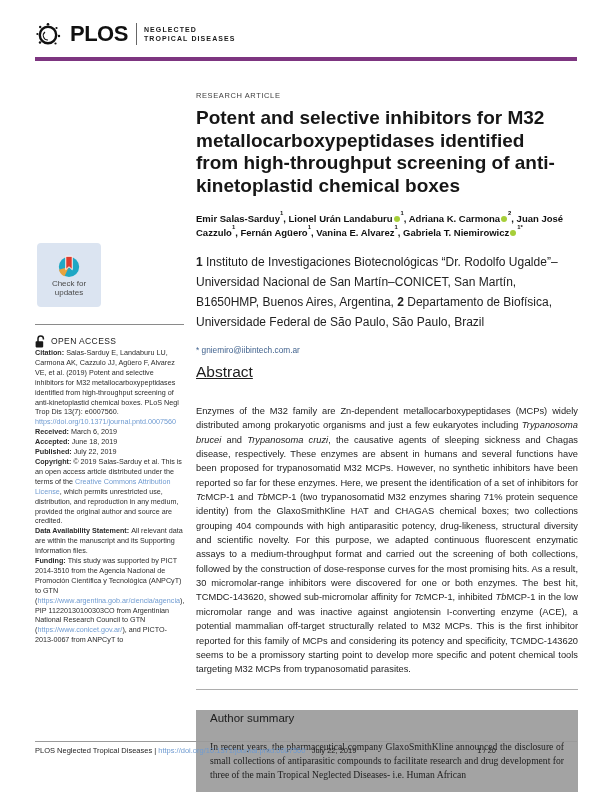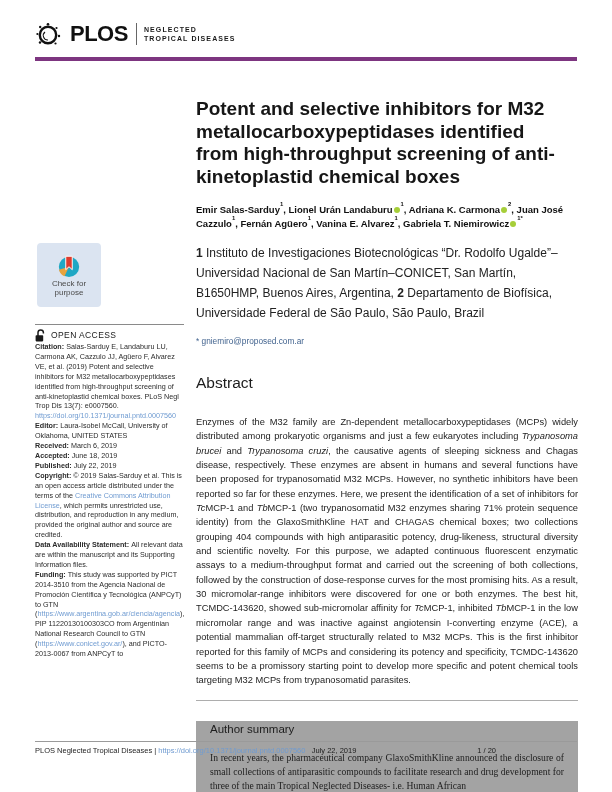--- a/index.html
+++ b/index.html
@@ -12,39 +12,39 @@
   .logo-divider{width:1px;height:22px;background:#666;margin:0 7px 0 8px;}
   .journal-name{font-size:7px;font-weight:bold;letter-spacing:1.1px;color:#1a1a1a;line-height:9px;}
   .header-rule{position:absolute;left:35px;top:57px;width:542px;height:4px;background:#7d3580;}
 
   
   .sidebar{position:absolute;left:35px;top:243px;width:149px;font-size:7.2px;line-height:9.9px;color:#2b2b2b;}
   .badge{width:64px;height:64px;background:#dbe4f1;border-radius:4px;margin-left:2px;
          display:flex;flex-direction:column;align-items:center;justify-content:center;cursor:pointer;}
   .badge-text{font-size:8px;color:#4a4a4a;line-height:9.5px;}
   .sb-divider{border:none;border-top:1px solid #8a8a8a;margin:17px 0 0 0;width:149px;}
-  .open-access{display:flex;align-items:center;margin-top:4px;}
+  .open-access{display:flex;align-items:center;margin-top:10px;}
   .open-access-label{font-size:8.5px;letter-spacing:0.4px;color:#1a1a1a;margin-left:5px;}
   .sb-entry{margin:0 0 0 0;}
   .seg-b{font-weight:bold;}
   .seg-i{font-style:italic;}
   .seg-link{color:#6f9bd1;cursor:pointer;}
   .sidebar .seg-link{color:#6f9bd1;}
   sup{font-size:0.62em;line-height:0;position:relative;top:-0.45em;}
 
   
   .main{position:absolute;left:196px;top:91px;width:382px;}
   .kicker{font-size:7.5px;letter-spacing:0.6px;color:#3d3d3d;}
   .title{font-size:19px;line-height:22.5px;color:#161616;margin-top:7px;width:375px;font-weight:700;}
   .authors{font-size:9.5px;font-weight:bold;line-height:13.5px;margin-top:15px;color:#111;}
   .orcid-dot{display:inline-block;width:6px;height:6px;border-radius:50%;background:#a6ce39;margin:0 1px;cursor:pointer;}
   .affiliations{font-size:12px;line-height:20px;margin-top:13px;color:#222;}
   .email{font-size:8.3px;margin-top:13px;}
   .email .seg-link{color:#43648f;}
-  .abstract-heading{font-size:15.5px;color:#1d1d1d;margin-top:28px;font-weight:400;}
+  .abstract-heading{font-size:15.5px;color:#1d1d1d;margin-top:8px;font-weight:400;text-decoration:underline;}
   .abstract-body{font-size:9.3px;line-height:14.35px;text-align:justify;margin-top:23px;color:#1d1d1d;}
   .abs-rule{border:none;border-top:1px solid #adadad;margin:12px 0 0 0;}
   .summary-box{background:#a3a3a3;margin-top:20px;padding:2px 14px 12px 14px;}
   .summary-heading{font-size:11.5px;color:#1d1d1d;font-weight:400;}
   .summary-body{font-family:"Liberation Serif",serif;font-size:9.6px;line-height:14px;
                 text-align:justify;margin-top:16px;color:#1d1d1d;}
 
   
   .footer-rule{position:absolute;left:35px;top:741px;width:542px;height:1px;background:#9a9a9a;}
   .footer{position:absolute;left:35px;top:746px;width:461px;display:flex;justify-content:space-between;
@@ -78,48 +78,48 @@
   <div class="header-rule"></div>
 
   <div class="sidebar">
     <div class="badge">
       <svg width="26" height="26" viewBox="0 0 32 32">
         <circle cx="16" cy="17" r="12.5" fill="#1fa7c4"></circle>
         <path d="M16 17 L3.6 20.5 A12.5 12.5 0 0 0 10.5 28.6 Z" fill="#e8a33d"></path>
         <path d="M12 4 h8 v16.5 l-4 -3.6 l-4 3.6 z" fill="#dd3b2e" stroke="#fff" stroke-width="1.2"></path>
       </svg>
       <div class="badge-text">Check for</div>
-      <div class="badge-text">purpose</div>
+      <div class="badge-text">updates</div>
     </div>
 
     <hr class="sb-divider">
 
     <div class="open-access">
       <svg width="11" height="13" viewBox="0 0 11 13">
         <path d="M3 7 V3.6 a2.7 2.7 0 0 1 5.4 0 V4.6" fill="none" stroke="#1a1a1a" stroke-width="1.5"></path>
         <rect x="0.6" y="6.2" width="7.6" height="6.2" rx="0.8" fill="#1a1a1a"></rect>
       </svg>
       <span class="open-access-label">OPEN ACCESS</span>
     </div>
 
     <p class="sb-entry"><span class="seg-b">Citation: </span><span>Salas-Sarduy E, Landaburu LU, Carmona AK, Cazzulo JJ, Agüero F, Alvarez VE, et al. (2019) Potent and selective inhibitors for M32 metallocarboxypeptidases identified from high-throughput screening of anti-kinetoplastid chemical boxes. PLoS Negl Trop Dis 13(7): e0007560. </span><span class="seg-link">https://doi.org/10.1371/journal.pntd.0007560</span></p>
-    <p class="sb-entry"><span class="seg-b">Editor: </span><span>Laura-Isobel McCall, University of Oklahoma, UNITED STATES</span></p>
     <p class="sb-entry"><span class="seg-b">Received: </span><span>March 6, 2019</span></p>
     <p class="sb-entry"><span class="seg-b">Accepted: </span><span>June 18, 2019</span></p>
     <p class="sb-entry"><span class="seg-b">Published: </span><span>July 22, 2019</span></p>
     <p class="sb-entry"><span class="seg-b">Copyright: </span><span>© 2019 Salas-Sarduy et al. This is an open access article distributed under the terms of the </span><span class="seg-link">Creative Commons Attribution License</span><span>, which permits unrestricted use, distribution, and reproduction in any medium, provided the original author and source are credited.</span></p>
     <p class="sb-entry"><span class="seg-b">Data Availability Statement: </span><span>All relevant data are within the manuscript and its Supporting Information files.</span></p>
     <p class="sb-entry"><span class="seg-b">Funding: </span><span>This study was supported by PICT 2014-3510 from the Agencia Nacional de Promoción Científica y Tecnológica (ANPCyT) to GTN (</span><span class="seg-link">https://www.argentina.gob.ar/ciencia/agencia</span><span>), PIP 11220130100303CO from Argentinian National Research Council to GTN (</span><span class="seg-link">https://www.conicet.gov.ar/</span><span>), and PICTO-2013-0067 from ANPCyT to</span></p>
   </div>
 
   <div class="main">
+    <div class="kicker">RESEARCH ARTICLE</div>
     <h1 class="title" style="margin:7px 0 0 0;">Potent and selective inhibitors for M32 metallocarboxypeptidases identified from high-throughput screening of anti-kinetoplastid chemical boxes</h1>
     <div class="authors"><span>Emir Salas-Sarduy</span><sup>1</sup><span>, Lionel Urán Landaburu</span><span class="orcid-dot"></span><sup>1</sup><span>, Adriana K. Carmona</span><span class="orcid-dot"></span><sup>2</sup><span>, Juan José Cazzulo</span><sup>1</sup><span>, Fernán Agüero</span><sup>1</sup><span>, Vanina E. Alvarez</span><sup>1</sup><span>, Gabriela T. Niemirowicz</span><span class="orcid-dot"></span><sup>1*</sup></div>
     <div class="affiliations"><span class="seg-b">1 </span><span>Instituto de Investigaciones Biotecnológicas “Dr. Rodolfo Ugalde”–Universidad Nacional de San Martín–CONICET, San Martín, B1650HMP, Buenos Aires, Argentina, </span><span class="seg-b">2 </span><span>Departamento de Biofísica, Universidade Federal de São Paulo, São Paulo, Brazil</span></div>
-    <div class="email"><span class="seg-link">* gniemiro@proposed.com.ar</span></div>
+    <div class="email"><span class="seg-link">* gniemiro@iibintech.com.ar</span></div>
 
     <div class="abstract-heading">Abstract</div>
     <div class="abstract-body"><span>Enzymes of the M32 family are Zn-dependent metallocarboxypeptidases (MCPs) widely distributed among prokaryotic organisms and just a few eukaryotes including </span><span class="seg-i">Trypanosoma brucei</span><span> and </span><span class="seg-i">Trypanosoma cruzi</span><span>, the causative agents of sleeping sickness and Chagas disease, respectively. These enzymes are absent in humans and several functions have been proposed for trypanosomatid M32 MCPs. However, no synthetic inhibitors have been reported so far for these enzymes. Here, we present the identification of a set of inhibitors for </span><span class="seg-i">Tc</span><span>MCP-1 and </span><span class="seg-i">Tb</span><span>MCP-1 (two trypanosomatid M32 enzymes sharing 71% protein sequence identity) from the GlaxoSmithKline HAT and CHAGAS chemical boxes; two collections grouping 404 compounds with high antiparasitic potency, drug-likeness, structural diversity and scientific novelty. For this purpose, we adapted continuous fluorescent enzymatic assays to a medium-throughput format and carried out the screening of both collections, followed by the construction of dose-response curves for the most promising hits. As a result, 30 micromolar-range inhibitors were discovered for one or both enzymes. The best hit, TCMDC-143620, showed sub-micromolar affinity for </span><span class="seg-i">Tc</span><span>MCP-1, inhibited </span><span class="seg-i">Tb</span><span>MCP-1 in the low micromolar range and was inactive against angiotensin I-converting enzyme (ACE), a potential mammalian off-target structurally related to M32 MCPs. This is the first inhibitor reported for this family of MCPs and considering its potency and specificity, TCMDC-143620 seems to be a promissory starting point to develop more specific and potent chemical tools targeting M32 MCPs from trypanosomatid parasites.</span></div>
 
     <hr class="abs-rule">
 
     <div class="summary-box">
       <div class="summary-heading">Author summary</div>
       <div class="summary-body">In recent years, the pharmaceutical company GlaxoSmithKline announced the disclosure of small collections of antiparasitic compounds to facilitate research and drug development for three of the main Tropical Neglected Diseases- i.e. Human African</div>
     </div>

